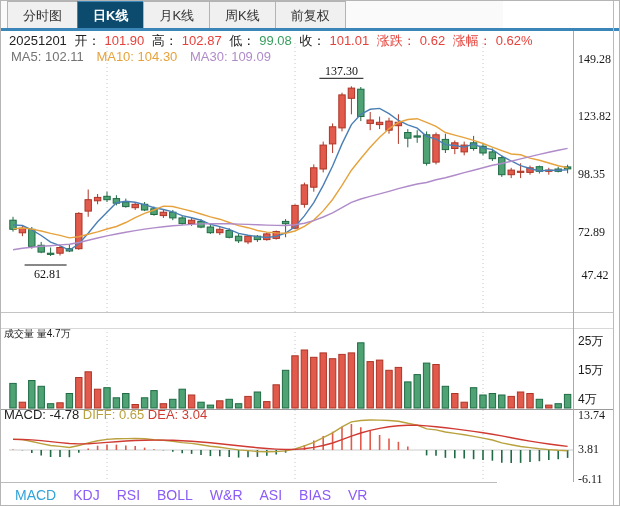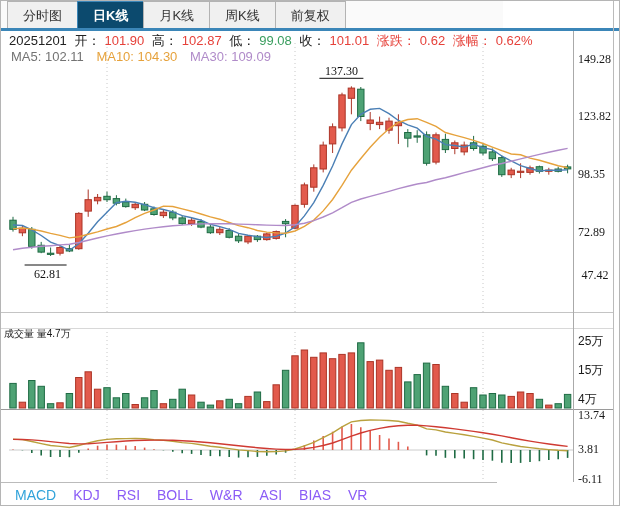--- a/index.html
+++ b/index.html
@@ -331,20 +331,28 @@
       <line x1="502.2" y1="40" x2="502.2" y2="53.0" stroke="#1f6b44" stroke-width="1.6"></line>
       <line x1="511.6" y1="40" x2="511.6" y2="52.9" stroke="#1f6b44" stroke-width="1.6"></line>
       <line x1="521.0" y1="40" x2="521.0" y2="51.9" stroke="#1f6b44" stroke-width="1.6"></line>
       <line x1="530.4" y1="40" x2="530.4" y2="51.2" stroke="#1f6b44" stroke-width="1.6"></line>
       <line x1="539.8" y1="40" x2="539.8" y2="50.1" stroke="#1f6b44" stroke-width="1.6"></line>
       <line x1="549.2" y1="40" x2="549.2" y2="49.2" stroke="#1f6b44" stroke-width="1.6"></line>
       <line x1="558.6" y1="40" x2="558.6" y2="47.9" stroke="#1f6b44" stroke-width="1.6"></line>
       <polyline points="4.0,29.1 13.4,29.6 22.8,31.5 32.2,33.6 41.6,35.5 51.0,36.4 60.4,37.5 69.8,35.5 79.2,32.9 88.6,30.8 98.0,29.4 107.4,28.7 116.8,28.6 126.2,28.4 135.6,28.8 145.0,29.7 154.4,30.2 163.8,31.3 173.2,32.6 182.6,33.4 192.0,34.7 201.4,36.2 210.8,37.2 220.2,38.6 229.6,39.9 239.0,40.6 248.4,41.5 257.8,41.7 267.2,41.6 276.6,40.9 286.0,39.0 295.4,35.9 304.8,32.3 314.2,27.7 323.6,22.9 333.0,16.9 342.4,11.9 351.8,10.5 361.2,10.0 370.6,10.1 380.0,10.5 389.4,11.2 398.8,13.3 408.2,15.1 417.6,18.9 427.0,19.9 436.4,22.0 445.8,23.4 455.2,24.8 464.6,26.4 474.0,28.1 483.4,30.0 492.8,32.9 502.2,34.8 511.6,36.5 521.0,37.6 530.4,38.8 539.8,39.6 549.2,40.3 558.6,40.7 " fill="none" stroke="#b9a13e" stroke-width="1.4"></polyline>
       <polyline points="4.0,29.4 13.4,29.5 22.8,29.9 32.2,30.6 41.6,31.6 51.0,32.6 60.4,33.5 69.8,33.9 79.2,33.7 88.6,33.1 98.0,32.4 107.4,31.7 116.8,31.0 126.2,30.5 135.6,30.2 145.0,30.1 154.4,30.1 163.8,30.3 173.2,30.8 182.6,31.3 192.0,32.0 201.4,32.8 210.8,33.7 220.2,34.7 229.6,35.7 239.0,36.7 248.4,37.7 257.8,38.5 267.2,39.1 276.6,39.5 286.0,39.4 295.4,38.7 304.8,37.4 314.2,35.5 323.6,33.0 333.0,29.7 342.4,26.2 351.8,23.0 361.2,20.4 370.6,18.4 380.0,16.8 389.4,15.7 398.8,15.2 408.2,15.2 417.6,15.9 427.0,16.7 436.4,17.8 445.8,18.9 455.2,20.1 464.6,21.4 474.0,22.7 483.4,24.2 492.8,25.9 502.2,27.7 511.6,29.5 521.0,31.1 530.4,32.6 539.8,34.0 549.2,35.3 558.6,36.4 " fill="none" stroke="#cf3a32" stroke-width="1.4"></polyline>
     </svg>
+  <div class="macd-header">
+    <span class="t-dark">MACD:</span>
+    <span class="t-dark">-4.78</span>
+    <span class="diff-c">DIFF:</span>
+    <span class="diff-c">0.65</span>
+    <span class="dea-c">DEA:</span>
+    <span class="dea-c">3.04</span>
+  </div>
 
   <div class="hsep" style="top:311px;width:612px;"></div>
   <div class="hsep" style="top:327px;width:612px;background:#d8d8d8;"></div>
   <div class="hsep" style="top:408px;width:612px;background:#9a9a9a;"></div>
   <div class="vsep" style="left:572px;top:30px;height:451px;"></div>
   <div class="vsep" style="left:612px;top:0;height:506px;background:#bbbbbb;"></div>
 
   <div class="axis-label" style="top:51px;">149.28</div>
   <div class="axis-label" style="top:108px;">123.82</div>
   <div class="axis-label" style="top:166px;">98.35</div>

